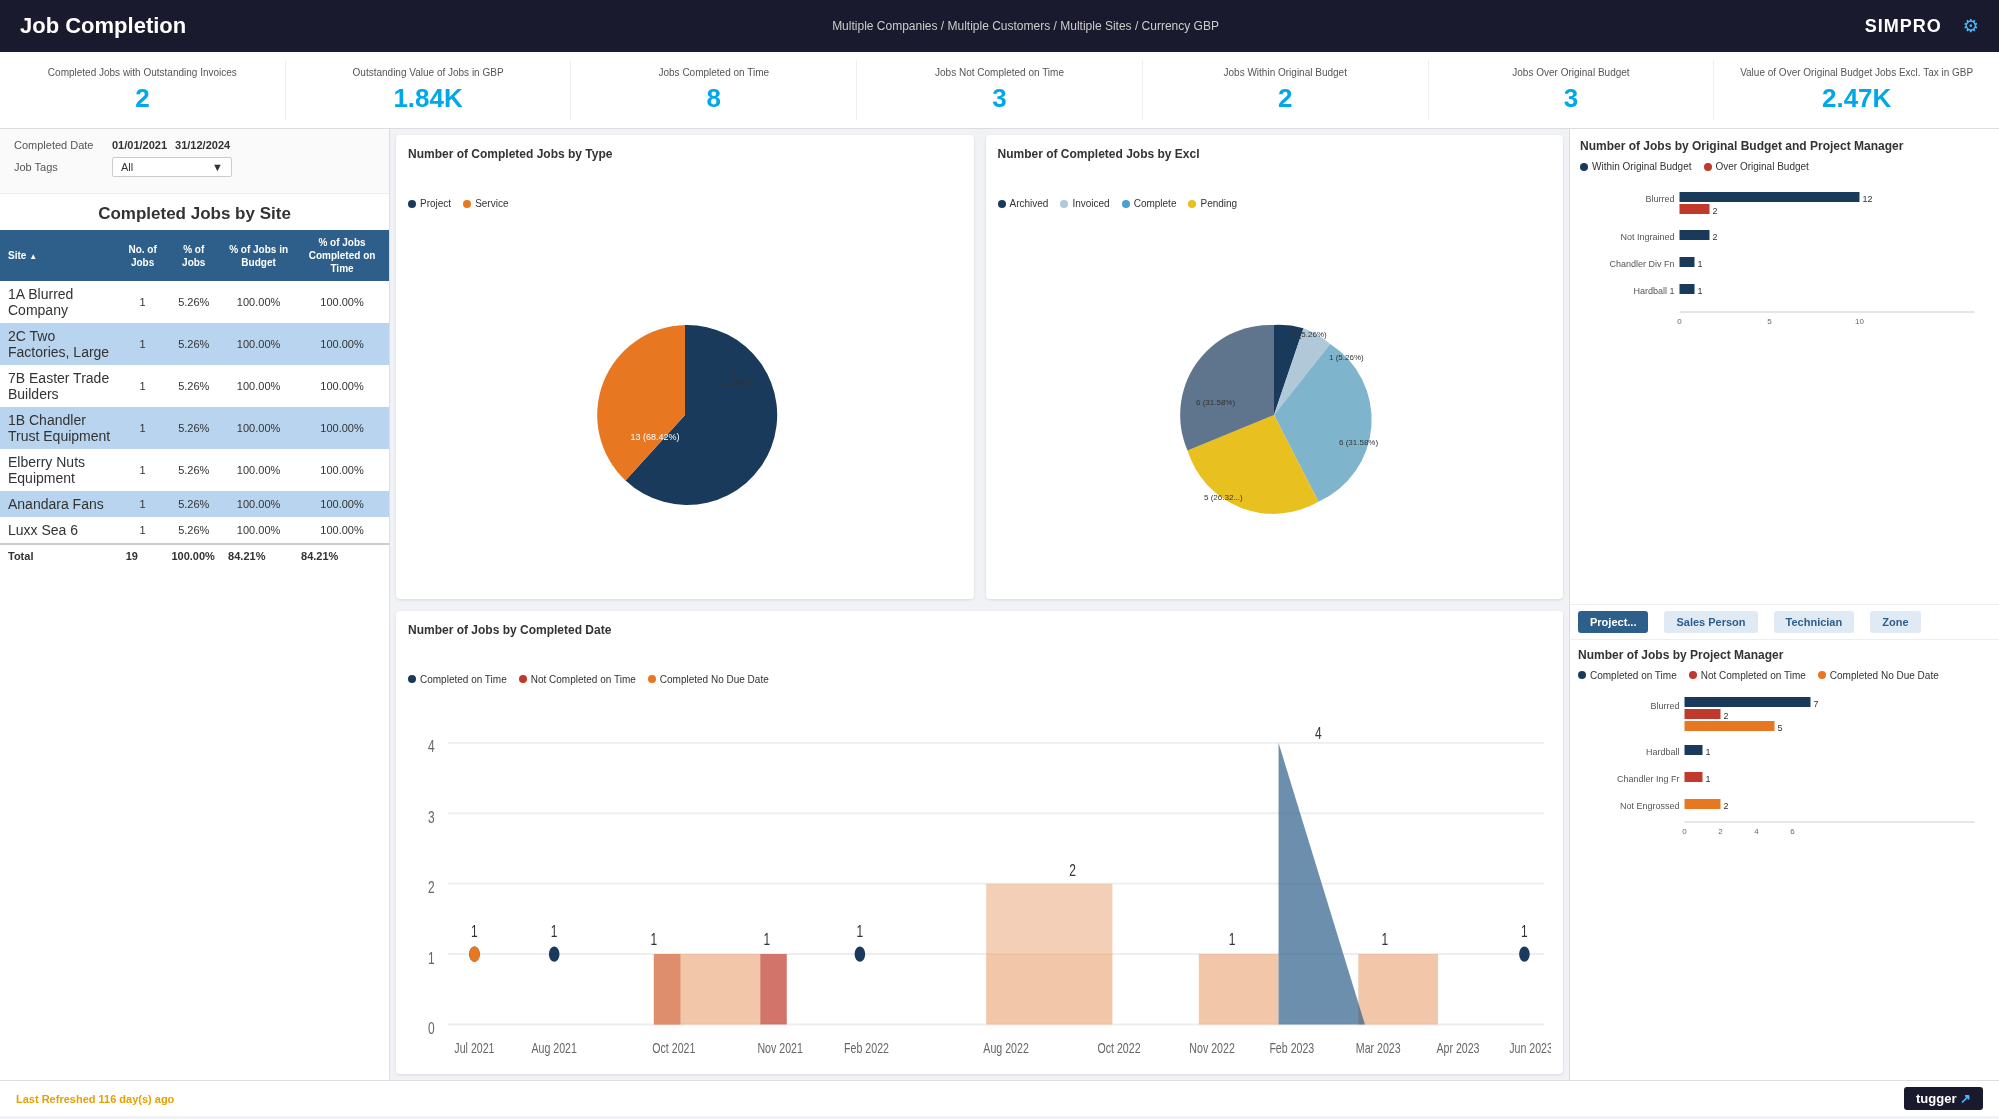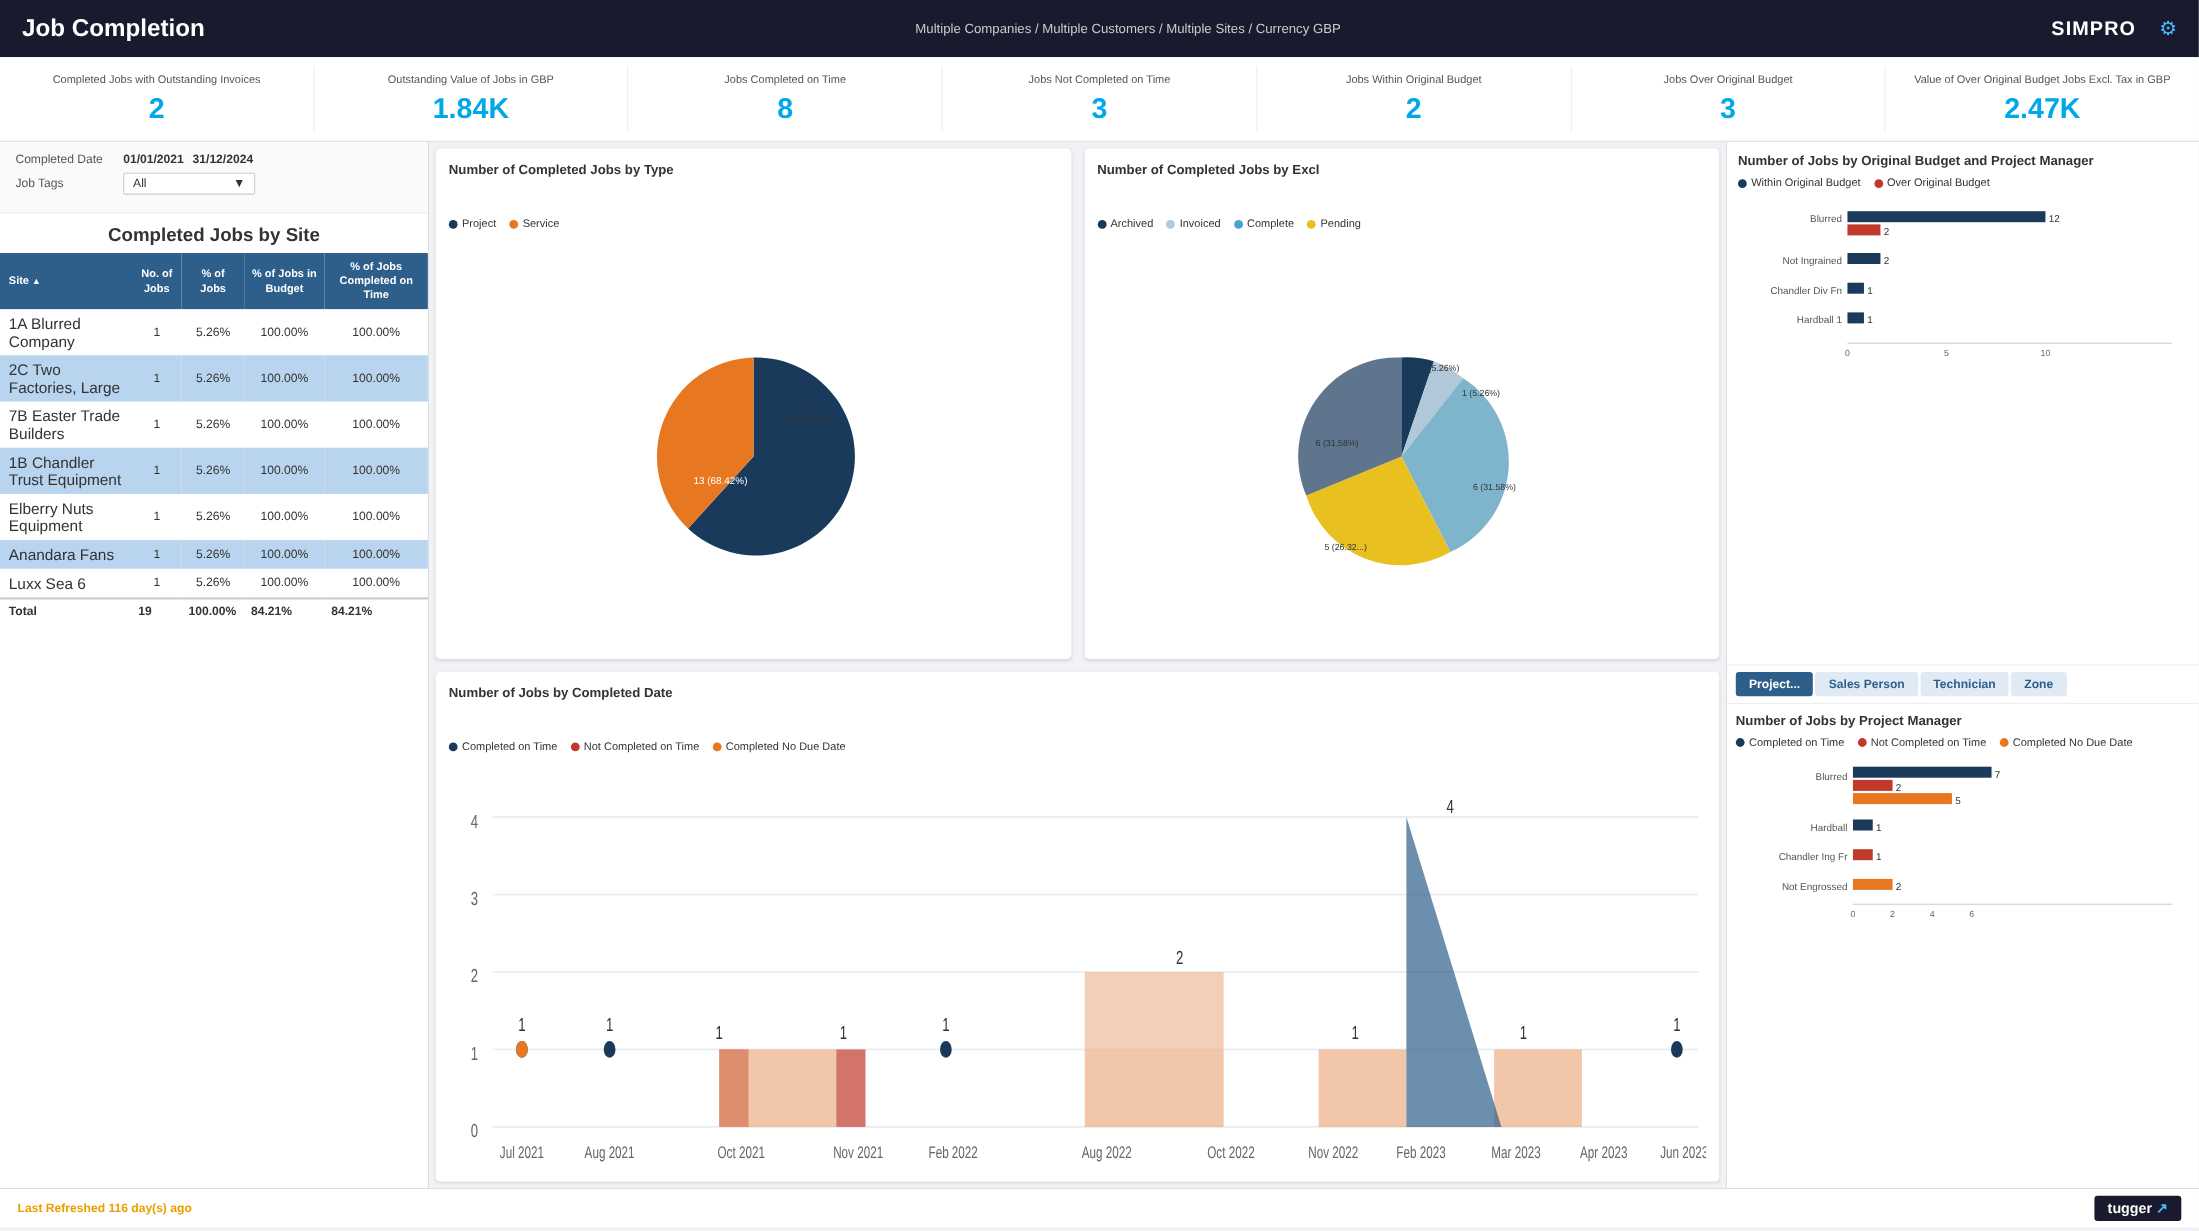--- a/index.html
+++ b/index.html
@@ -115,21 +115,21 @@
       width: 430px;
       min-width: 430px;
       background: white;
       border-left: 1px solid #ddd;
       display: flex;
       flex-direction: column;
       overflow: hidden;
     }
 
     
-    .tab-bar { display: flex; gap: 2px; padding: 6px 8px; border-bottom: 1px solid #eee; }
+    .tab-bar { display: flex; gap: 16px; padding: 6px 8px; border-bottom: 1px solid #eee; }
     .tab-btn {
       padding: 5px 12px;
       font-size: 11px;
       border: none;
       border-radius: 3px;
       cursor: pointer;
       background: #e0eaf4;
       color: #2d5f8a;
       font-weight: 600;
     }

